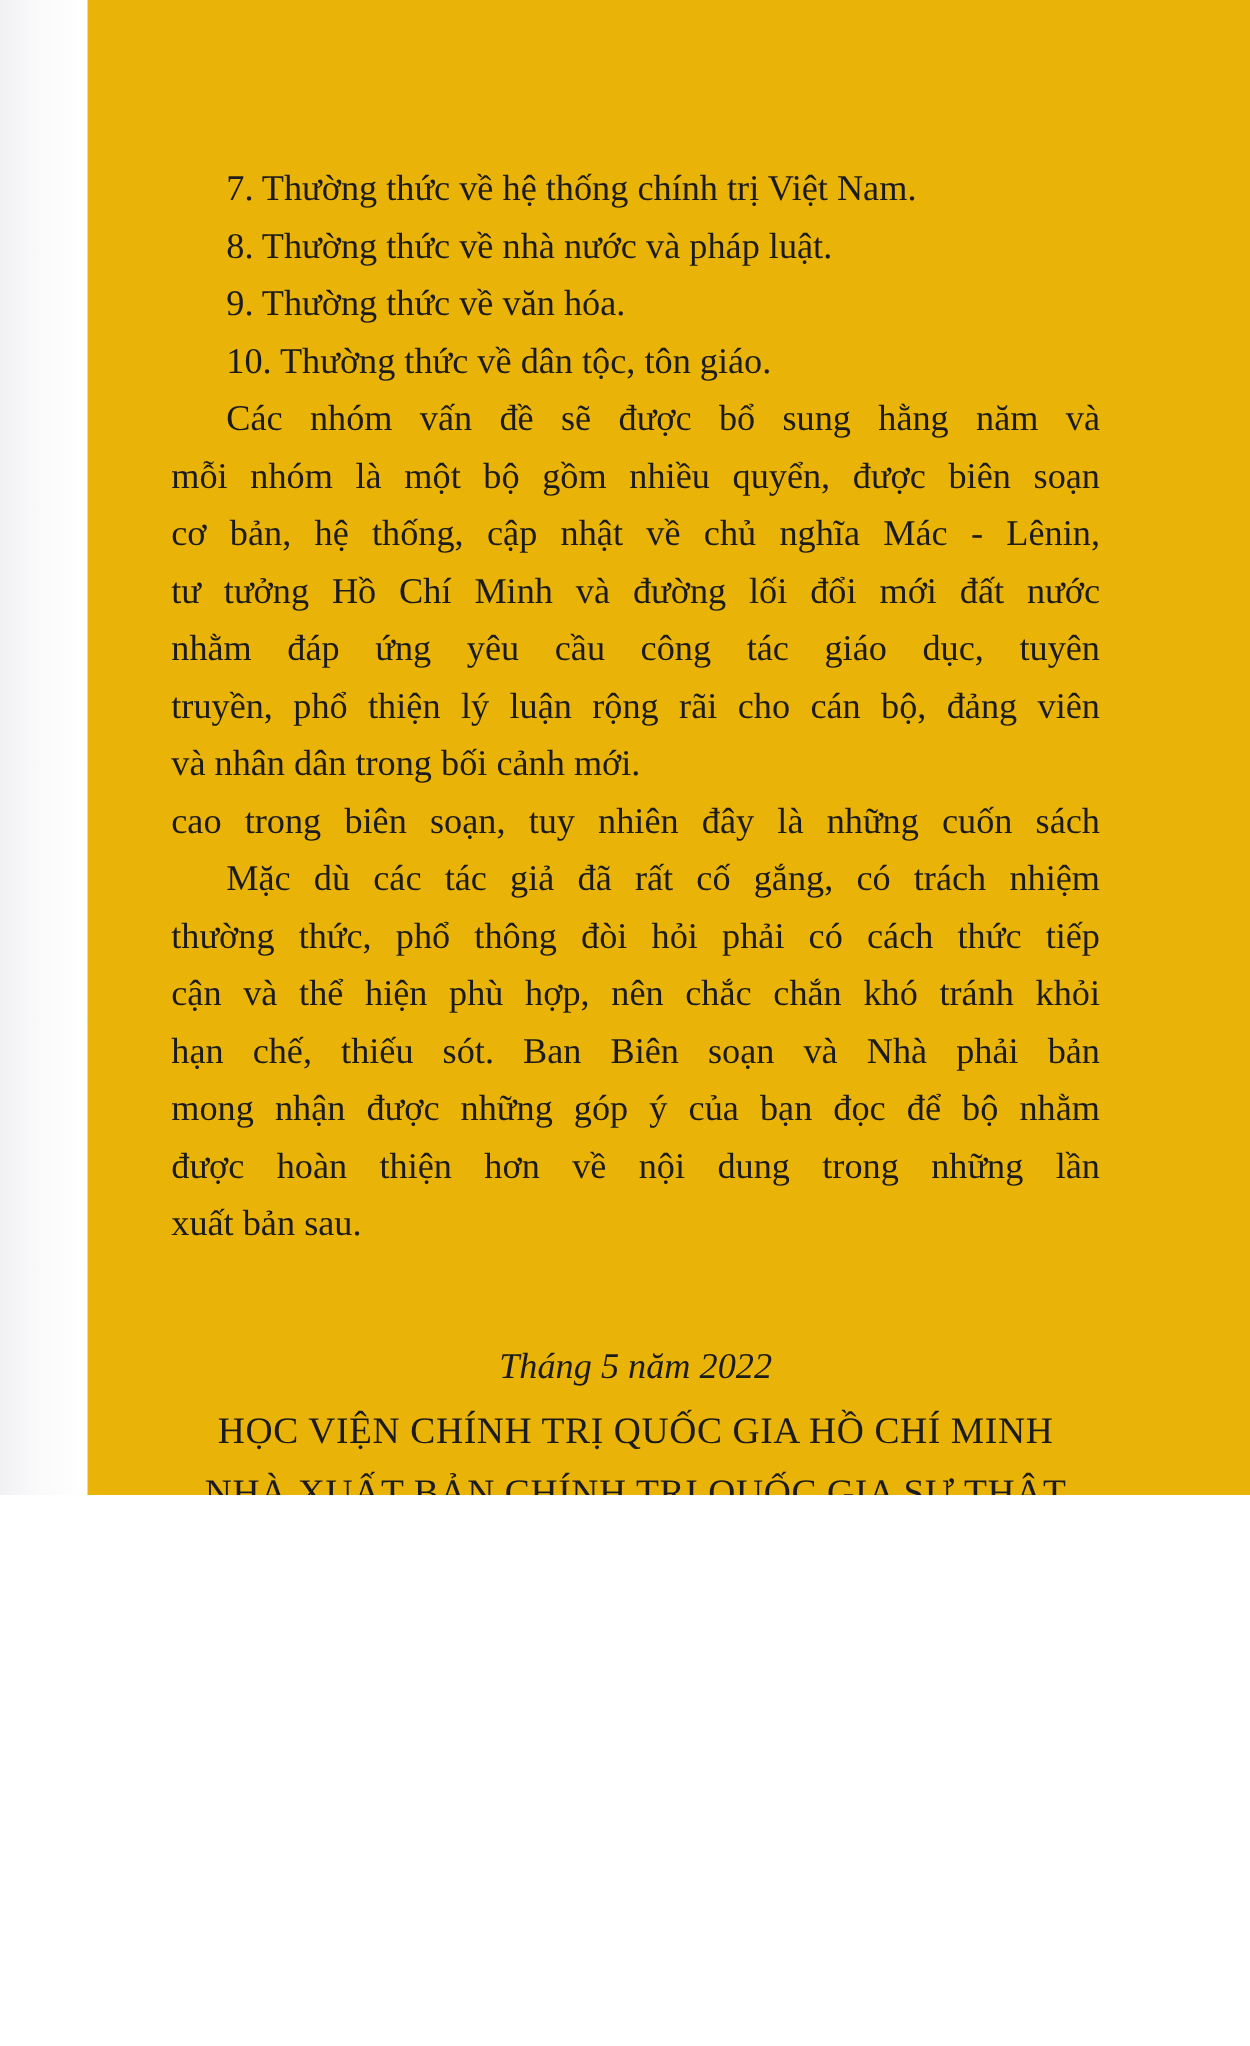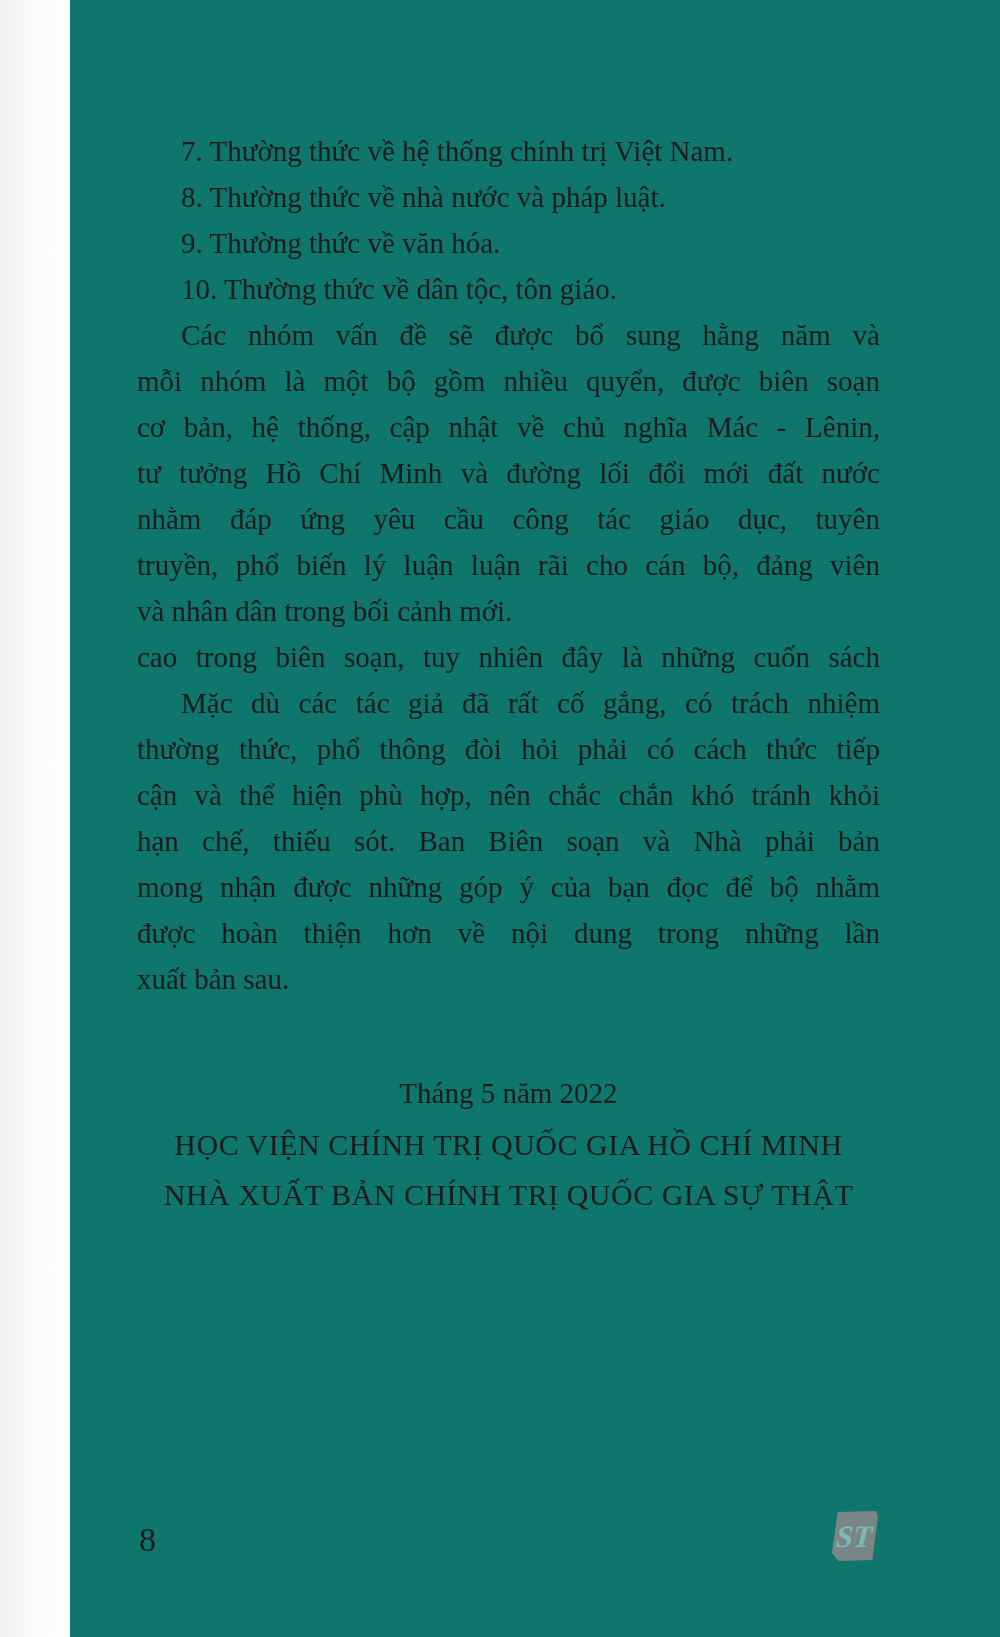--- a/index.html
+++ b/index.html
@@ -3,22 +3,22 @@
 <meta charset="utf-8">
 <style>
   html, body {
     margin: 0;
     padding: 0;
     background: #ffffff;
   }
   .page {
     position: relative;
     width: 1000px;
-    height: 1637px;
-    background: #0f766e;
+    height: 1196px;
+    background: #eab308;
     overflow: hidden;
     font-family: "Liberation Serif", "DejaVu Serif", serif;
     color: #1b1b1b;
   }
   
   .scan-edge {
     position: absolute;
     left: 0; top: 0; bottom: 0;
     width: 70px;
     background: linear-gradient(90deg, #f1f1f4 0%, #fafafb 45%, #ffffff 100%);
@@ -41,20 +41,21 @@
     text-align: justify;
     text-align-last: justify;
   }
   .jline.first { text-indent: 44px; }
   .jline.last { text-align-last: left; }
   .closing {
     margin-top: 66px;
     text-align: center;
   }
   .date-line {
+    font-style: italic;
     font-size: 29px;
     line-height: 50px;
   }
   .org-line {
     font-size: 30px;
     line-height: 50px;
     letter-spacing: 0.5px;
   }
   .org-line.first-org { margin-top: 2px; }
   .page-number {
@@ -100,21 +101,21 @@
         <div class="list-line">9. Thường thức về văn hóa.</div>
         <div class="list-line">10. Thường thức về dân tộc, tôn giáo.</div>
       </div>
     <div id="body-paragraphs">
         <div class="para">
           <div class="jline first">Các nhóm vấn đề sẽ được bổ sung hằng năm và</div>
           <div class="jline">mỗi nhóm là một bộ gồm nhiều quyển, được biên soạn</div>
           <div class="jline">cơ bản, hệ thống, cập nhật về chủ nghĩa Mác - Lênin,</div>
           <div class="jline">tư tưởng Hồ Chí Minh và đường lối đổi mới đất nước</div>
           <div class="jline">nhằm đáp ứng yêu cầu công tác giáo dục, tuyên</div>
-          <div class="jline">truyền, phổ biến lý luận luận rãi cho cán bộ, đảng viên</div>
+          <div class="jline">truyền, phổ thiện lý luận rộng rãi cho cán bộ, đảng viên</div>
           <div class="jline last">và nhân dân trong bối cảnh mới.</div>
         </div>
         <div class="para">
           <div class="jline">cao trong biên soạn, tuy nhiên đây là những cuốn sách</div>
           <div class="jline first">Mặc dù các tác giả đã rất cố gắng, có trách nhiệm</div>
           <div class="jline">thường thức, phổ thông đòi hỏi phải có cách thức tiếp</div>
           <div class="jline">cận và thể hiện phù hợp, nên chắc chắn khó tránh khỏi</div>
           <div class="jline">hạn chế, thiếu sót. Ban Biên soạn và Nhà phải bản</div>
           <div class="jline">mong nhận được những góp ý của bạn đọc để bộ nhằm</div>
           <div class="jline">được hoàn thiện hơn về nội dung trong những lần</div>

